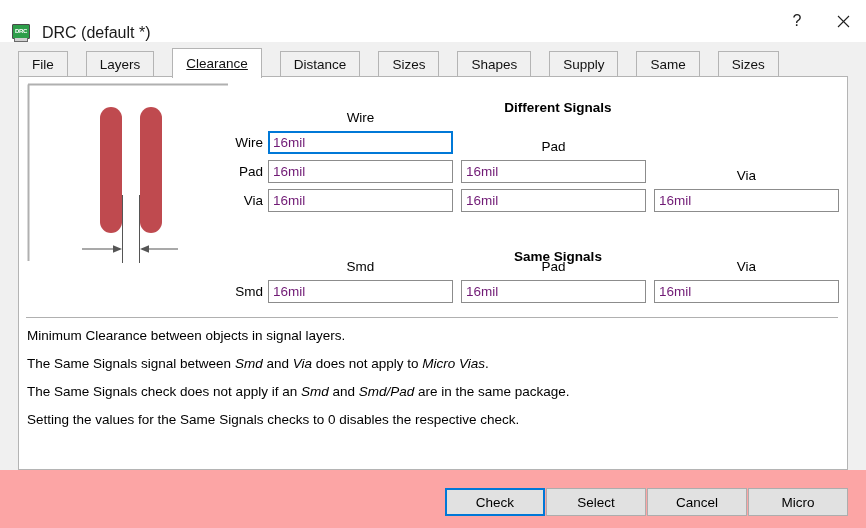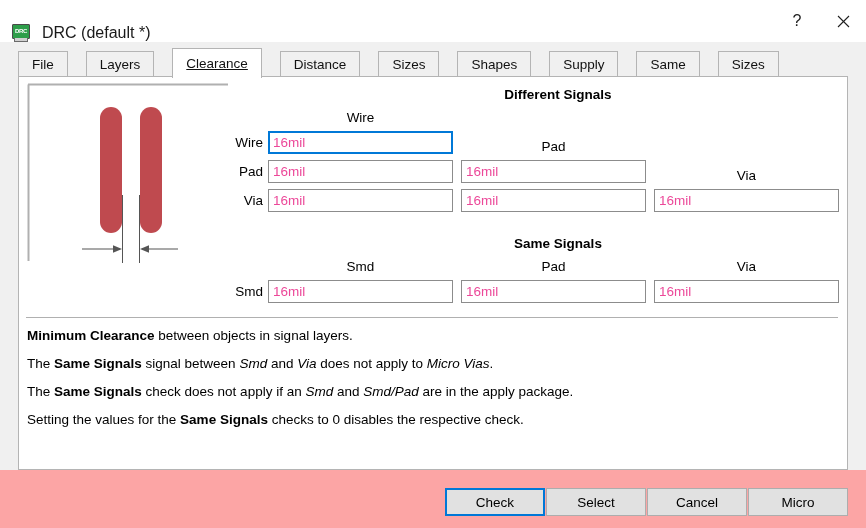--- a/index.html
+++ b/index.html
@@ -120,20 +120,21 @@
   }
 
   
   .section-title {
     position: absolute;
     font-size: 13.5px;
     font-weight: bold;
     color: #000;
     text-align: center;
     white-space: nowrap;
+    margin-top: 13px;
   }
   .col-head {
     position: absolute;
     font-size: 13.5px;
     color: #000;
     text-align: center;
     white-space: nowrap;
   }
   .row-label {
     position: absolute;
@@ -142,21 +143,21 @@
     text-align: right;
     white-space: nowrap;
   }
   .cellinput {
     position: absolute;
     height: 23px;
     border: 1px solid #8c8c8c;
     background: #ffffff;
     font-family: "Liberation Sans", sans-serif;
     font-size: 13.5px;
-    color: #ec4899;
+    color: #701a75;
     padding: 0 4px;
     outline: none;
   }
   .cellinput.focused {
     border: 2px solid #0078d7;
     padding: 0 3px;
   }
 
   
   #divider {
@@ -165,21 +166,21 @@
     width: 812px; height: 1px;
     background: #b0b0b0;
   }
   .note {
     position: absolute;
     left: 8px;
     font-size: 13.5px;
     color: #000;
     white-space: nowrap;
   }
-  .note b { font-weight: bold; }
+  .note b { font-weight: normal; }
   .note i { font-style: italic; }
 
   
   #buttonbar {
     position: absolute; left: 0; top: 470px;
     width: 866px; height: 58px;
     background: #fca5a5;
   }
   .dlgbtn {
     position: absolute;
@@ -297,21 +298,21 @@
   <div class="col-head" style="left:635px; top:182px; width:185px;">Via</div>
 
   <div class="row-label" style="left:179px; top:207px; width:65px;">Smd</div>
   <input class="cellinput" style="left: 249px; top: 203px; width: 185px;" value="16mil">
   <input class="cellinput" style="left: 442px; top: 203px; width: 185px;" value="16mil">
   <input class="cellinput" style="left: 635px; top: 203px; width: 185px;" value="16mil">
 
   <div id="divider"></div>
   <div class="note" style="top:251px;"><b>Minimum Clearance</b><span> between objects in signal layers.</span></div>
   <div class="note" style="top:279px;"><span>The </span><b>Same Signals</b><span> signal between </span><i>Smd</i><span> and </span><i>Via</i><span> does not apply to </span><i>Micro Vias</i><span>.</span></div>
-  <div class="note" style="top:307px;"><span>The </span><b>Same Signals</b><span> check does not apply if an </span><i>Smd</i><span> and </span><i>Smd/Pad</i><span> are in the apply package.</span></div>
+  <div class="note" style="top:307px;"><span>The </span><b>Same Signals</b><span> check does not apply if an </span><i>Smd</i><span> and </span><i>Smd/Pad</i><span> are in the same package.</span></div>
   <div class="note" style="top:335px;"><span>Setting the values for the </span><b>Same Signals</b><span> checks to 0 disables the respective check.</span></div>
 </div>
 
 <div id="buttonbar">
     <button class="dlgbtn default" style="left: 445px;">Check</button>
     <button class="dlgbtn" style="left: 546px;">Select</button>
     <button class="dlgbtn" style="left: 647px;">Cancel</button>
     <button class="dlgbtn" style="left: 748px;">Micro</button>
   </div>
 

